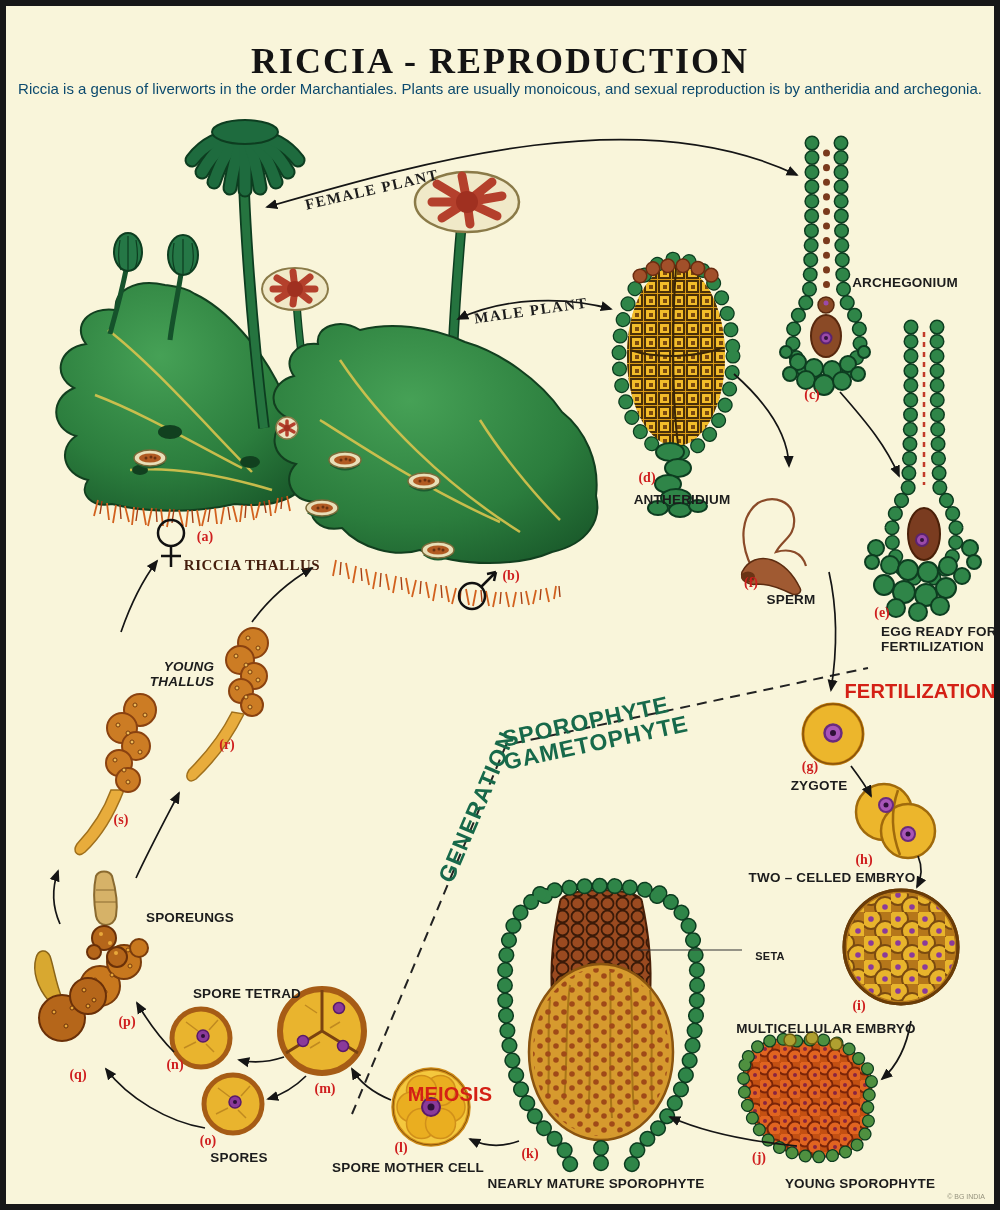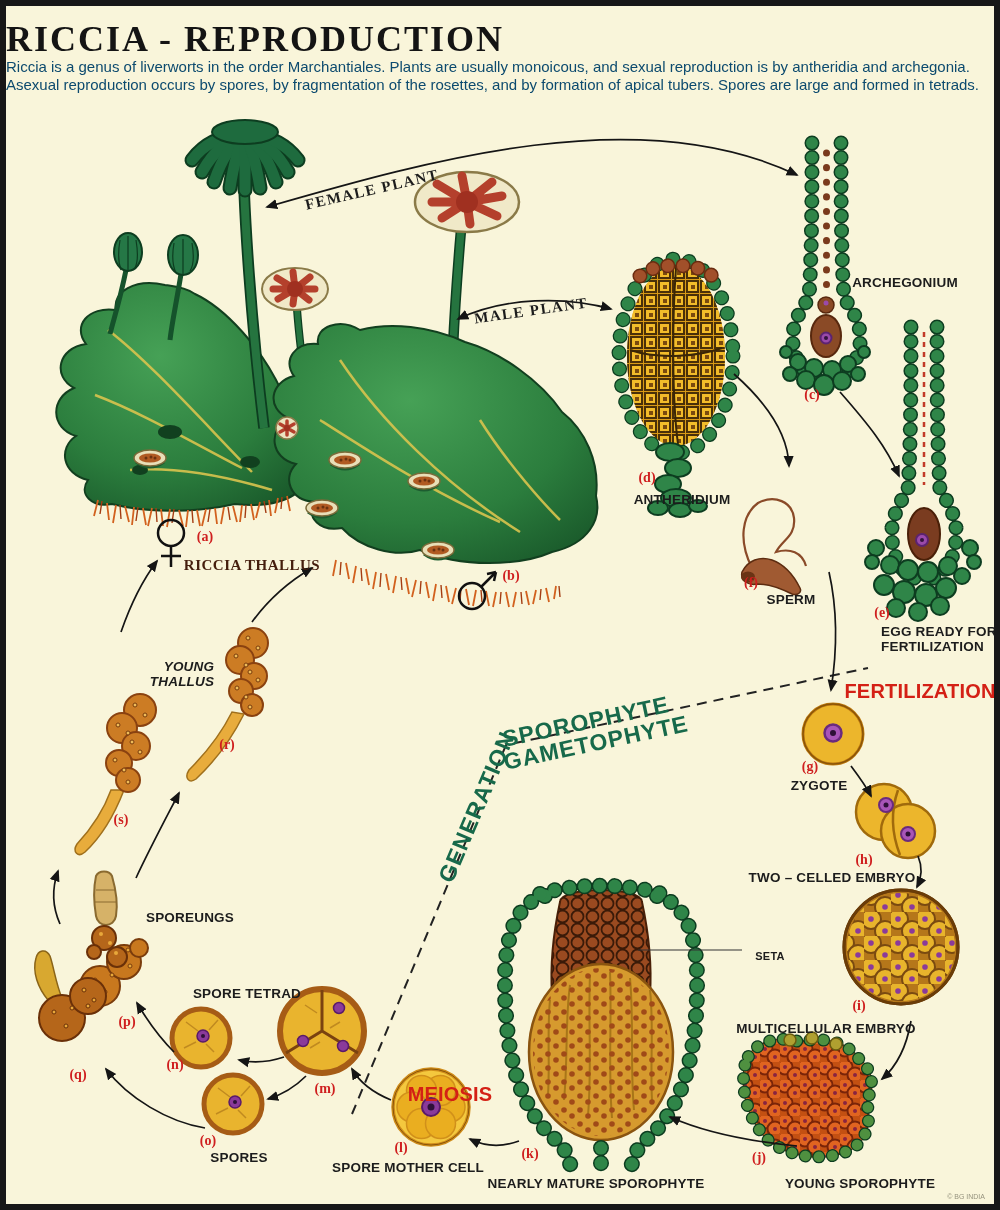--- a/index.html
+++ b/index.html
@@ -2,21 +2,21 @@
 <html><head>
 <meta charset="utf-8">
 <style>
   html,body{margin:0;padding:0;background:#888;}
   #poster{
     position:relative;width:1000px;height:1210px;margin:0 auto;
     background:#f9f5da;border:6px solid #171717;box-sizing:border-box;
     overflow:hidden;font-family:"Liberation Sans",sans-serif;
   }
   #art{position:absolute;left:0;top:0;}
-  .hdr{position:absolute;left:0;right:0;}
+  .hdr{position:absolute;left:0;right:0;text-align:center;margin-top:22px;}
   #title{top:12px;font:bold 36px "Liberation Serif",serif;letter-spacing:2px;color:#141414;}
   .intro{font:15px "Liberation Sans",sans-serif;color:#0c4a6e;line-height:18px;}
   #intro1{top:52px;} #intro2{top:70px;}
   .lbl{position:absolute;transform:translate(-50%,-50%);white-space:nowrap;
        font:bold 13.5px "Liberation Sans",sans-serif;color:#1c1c1c;letter-spacing:.2px;}
   .letter{font:bold 14px "Liberation Serif",serif;color:#cf1f1f;letter-spacing:0;}
   .red{color:#d42015;font-weight:bold;}
   .f20{font-size:20px;} .f25{font-size:25px;letter-spacing:.5px;}
   .green{color:#17694a;font-size:23px;font-weight:bold;letter-spacing:1px;}
   .serifpl{font:bold 15px "Liberation Serif",serif;letter-spacing:1.5px;}
@@ -494,21 +494,20 @@
     <path d="M205,1128 C168,1122 128,1098 106,1069" marker-end="url(#ah)"></path>
     <path d="M60,924 C52,906 52,888 58,871" marker-end="url(#ah)"></path>
     <path d="M136,878 C150,848 165,820 179,793" marker-end="url(#ah)"></path>
     <path d="M121,632 C130,606 142,581 157,561" marker-end="url(#ah)"></path>
     <path d="M252,622 C268,600 288,582 312,568" marker-end="url(#ah)"></path>
   </g>
 </svg>
 
 <div class="hdr" id="title">RICCIA - REPRODUCTION</div>
 <div class="hdr intro" id="intro1">Riccia is a genus of liverworts in the order Marchantiales. Plants are usually monoicous, and sexual reproduction is by antheridia and archegonia.</div>
-<div class="hdr intro" id="intro2">Asexual reproduction occurs by spores, by fragmentation of the rosettes, and by formation of apical tubers. Spores are large and formed in tetrads.</div>
 
 <div class="lbl serifpl" style="left:366px;top:184px;transform:translate(-50%,-50%) rotate(-13deg);">FEMALE PLANT</div>
 <div class="lbl serifpl" style="left:525px;top:305px;transform:translate(-50%,-50%) rotate(-8deg);">MALE PLANT</div>
 <div class="lbl maroon" style="left:246px;top:559px;">RICCIA THALLUS</div>
 
 <div class="lbl" style="left:899px;top:276px;">ARCHEGONIUM</div>
 <div class="lbl" style="left:676px;top:493px;">ANTHERIDIUM</div>
 <div class="lbl" style="left:785px;top:593px;">SPERM</div>
 <div class="lbl leftal" style="left:875px;top:618px;">
   <span class="ln">EGG READY FOR</span>

